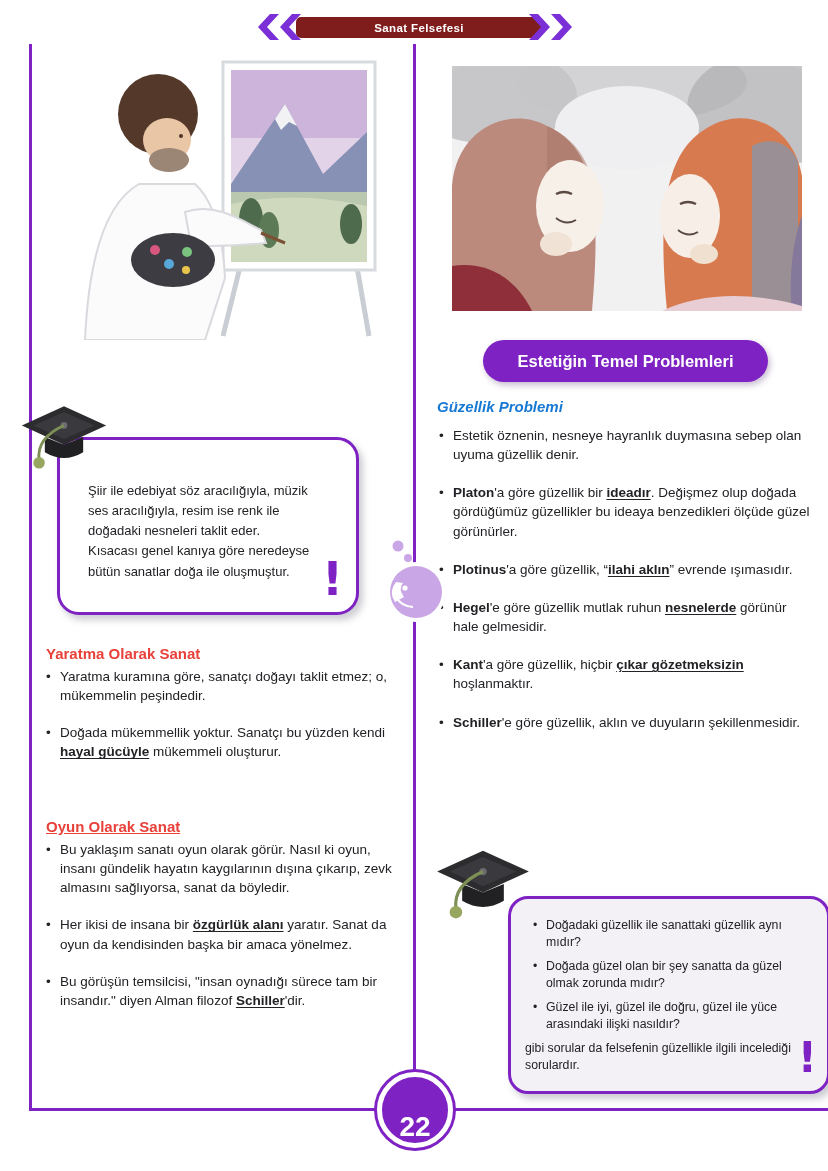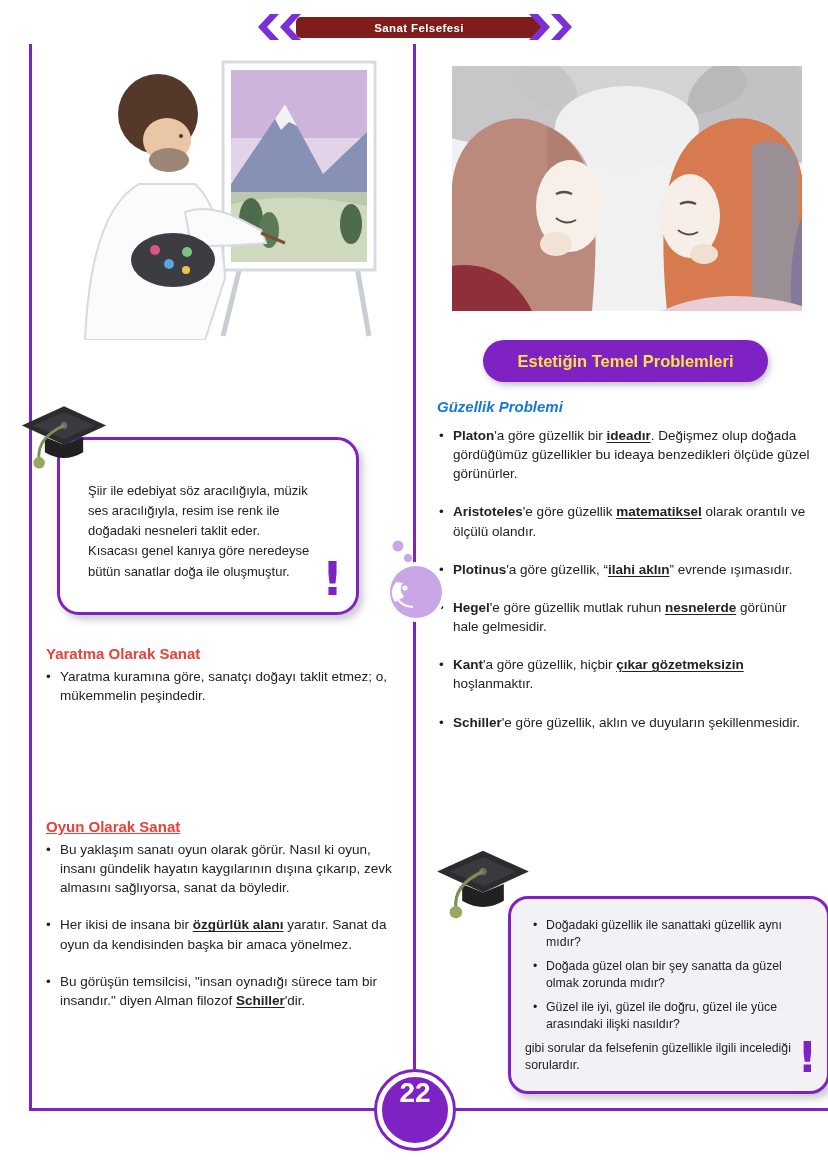--- a/index.html
+++ b/index.html
@@ -23,21 +23,21 @@
   .chev-right{left:522px;}
   
   .illus-painter{position:absolute;left:55px;top:52px;width:330px;height:288px;z-index:2;}
   .illus-faces{position:absolute;left:452px;top:66px;width:350px;height:245px;z-index:2;}
   
   .badge{
     position:absolute;left:483px;top:340px;width:285px;height:42px;background:#7e22c4;
     border-radius:22px;display:flex;align-items:center;justify-content:center;z-index:2;
     box-shadow:2px 3px 6px rgba(90,60,120,.35);
   }
-  .badge span{color:#fde047;font-size:16.5px;font-weight:bold;}
+  .badge span{color:#ffffff;font-size:16.5px;font-weight:bold;}
   
   .red-title{position:absolute;color:#e8413a;font-weight:bold;font-size:15px;z-index:2;text-align:center;}
   .t-yaratma{left:46px;top:645px;}
   .t-oyun{left:46px;top:818px;text-decoration:underline;}
   .blue-title{position:absolute;left:437px;top:398px;color:#1779d3;font-weight:bold;font-size:15px;z-index:2;font-style:italic;}
   
   ul.blist{list-style:none;margin:0;padding:0;position:absolute;z-index:2;}
   ul.blist li{position:relative;padding-left:16px;font-size:13.5px;line-height:1.42;}
   ul.blist li::before{content:"\2022";position:absolute;left:2px;top:0;font-size:13.5px;color:#222;}
   .list-yaratma{left:44px;top:667px;width:366px;}
@@ -70,21 +70,21 @@
   .excl-quote{right:13px;bottom:10px;}
   .excl-q{right:10px;bottom:12px;font-size:42px;}
   .cap{position:absolute;z-index:4;}
   .cap-left{left:18px;top:400px;width:92px;height:72px;}
   .cap-right{left:433px;top:844px;width:100px;height:78px;}
   .head-icon{position:absolute;left:386px;top:536px;width:58px;height:88px;z-index:3;}
   
   .page-circle{
     position:absolute;left:377px;top:1072px;width:66px;height:66px;border-radius:50%;
     background:#7e22c4;border:5px solid #ffffff;box-shadow:0 0 0 3px #7e22c4;
-    display:flex;align-items:flex-start;justify-content:center;z-index:5;
+    display:flex;align-items:flex-end;justify-content:center;z-index:5;
   }
   .page-circle span{color:#fff;font-size:28px;font-weight:bold;}
 </style>
 </head>
 <body>
 
 <div class="page">
 
   <div class="rail-left"></div>
   <div class="divider"></div>
@@ -156,22 +156,22 @@
       <path d="M210 245 C250 226 300 226 350 240 L350 245 Z" fill="#e8cdd4"></path>
     </svg>
   </div>
 
   <div class="badge">
     <span>Estetiğin Temel Problemleri</span>
   </div>
 
   <div class="blue-title">Güzellik Problemi</div>
   <ul class="blist list-guzellik">
+    <li>Estetik öznenin, nesneye hayranlık duymasına sebep olan uyuma güzellik denir.</li>
     <li><b>Platon</b>'a göre güzellik bir <b><u>ideadır</u></b>. Değişmez olup doğada gördüğümüz güzellikler bu ideaya benzedikleri ölçüde güzel görünürler.</li>
-    <li><b>Aristoteles</b>'e göre güzellik <b><u>matematiksel</u></b> olarak orantılı ve ölçülü olandır.</li>
     <li><b>Plotinus</b>'a göre güzellik, “<b><u>ilahi aklın</u></b>” evrende ışımasıdır.</li>
     <li><b>Hegel</b>'e göre güzellik mutlak ruhun <b><u>nesnelerde</u></b> görünür hale gelmesidir.</li>
     <li><b>Kant</b>'a göre güzellik, hiçbir <b><u>çıkar gözetmeksizin</u></b> hoşlanmaktır.</li>
     <li><b>Schiller</b>'e göre güzellik, aklın ve duyuların şekillenmesidir.</li>
   </ul>
 
   <div class="quote-box">
     <span class="qtext">Şiir ile edebiyat söz aracılığıyla, müzik ses aracılığıyla, resim ise renk ile doğadaki nesneleri taklit eder. Kısacası genel kanıya göre neredeyse bütün sanatlar doğa ile oluşmuştur.</span>
     <span class="excl excl-quote">!</span>
   </div>
@@ -180,20 +180,21 @@
     <polygon points="48,12 80,26 48,40 16,26" fill="#3a3a3e"></polygon>
     <path d="M28,38 L28,54 Q48,66 68,54 L68,38 L48,46 Z" fill="#212124"></path>
     <circle cx="48" cy="26" r="3.5" fill="#6b6b70"></circle>
     <path d="M48 26 C30 34 20 46 22 62" stroke="#7d8f55" stroke-width="3" fill="none"></path>
     <circle cx="22" cy="65" r="6" fill="#97a75f"></circle>
   </svg>
 
   <div class="red-title t-yaratma">Yaratma Olarak Sanat</div>
   <ul class="blist list-yaratma">
     <li>Yaratma kuramına göre, sanatçı doğayı taklit etmez; o, mükemmelin peşindedir.</li>
+    <li>Doğada mükemmellik yoktur. Sanatçı bu yüzden kendi <b><u>hayal gücüyle</u></b> mükemmeli oluşturur.</li>
   </ul>
 
   <div class="red-title t-oyun">Oyun Olarak Sanat</div>
   <ul class="blist list-oyun">
     <li>Bu yaklaşım sanatı oyun olarak görür.  Nasıl ki oyun, insanı gündelik hayatın kaygılarının dışına çıkarıp, zevk almasını sağlıyorsa, sanat da böyledir.</li>
     <li>Her ikisi de insana bir <b><u>özgürlük alanı</u></b> yaratır.  Sanat da oyun da kendisinden başka bir amaca yönelmez.</li>
     <li>Bu görüşün temsilcisi, "insan oynadığı sürece tam bir insandır." diyen Alman filozof <b><u>Schiller</u></b>'dir.</li>
   </ul>
 
   <svg class="head-icon" viewBox="0 0 58 88">

